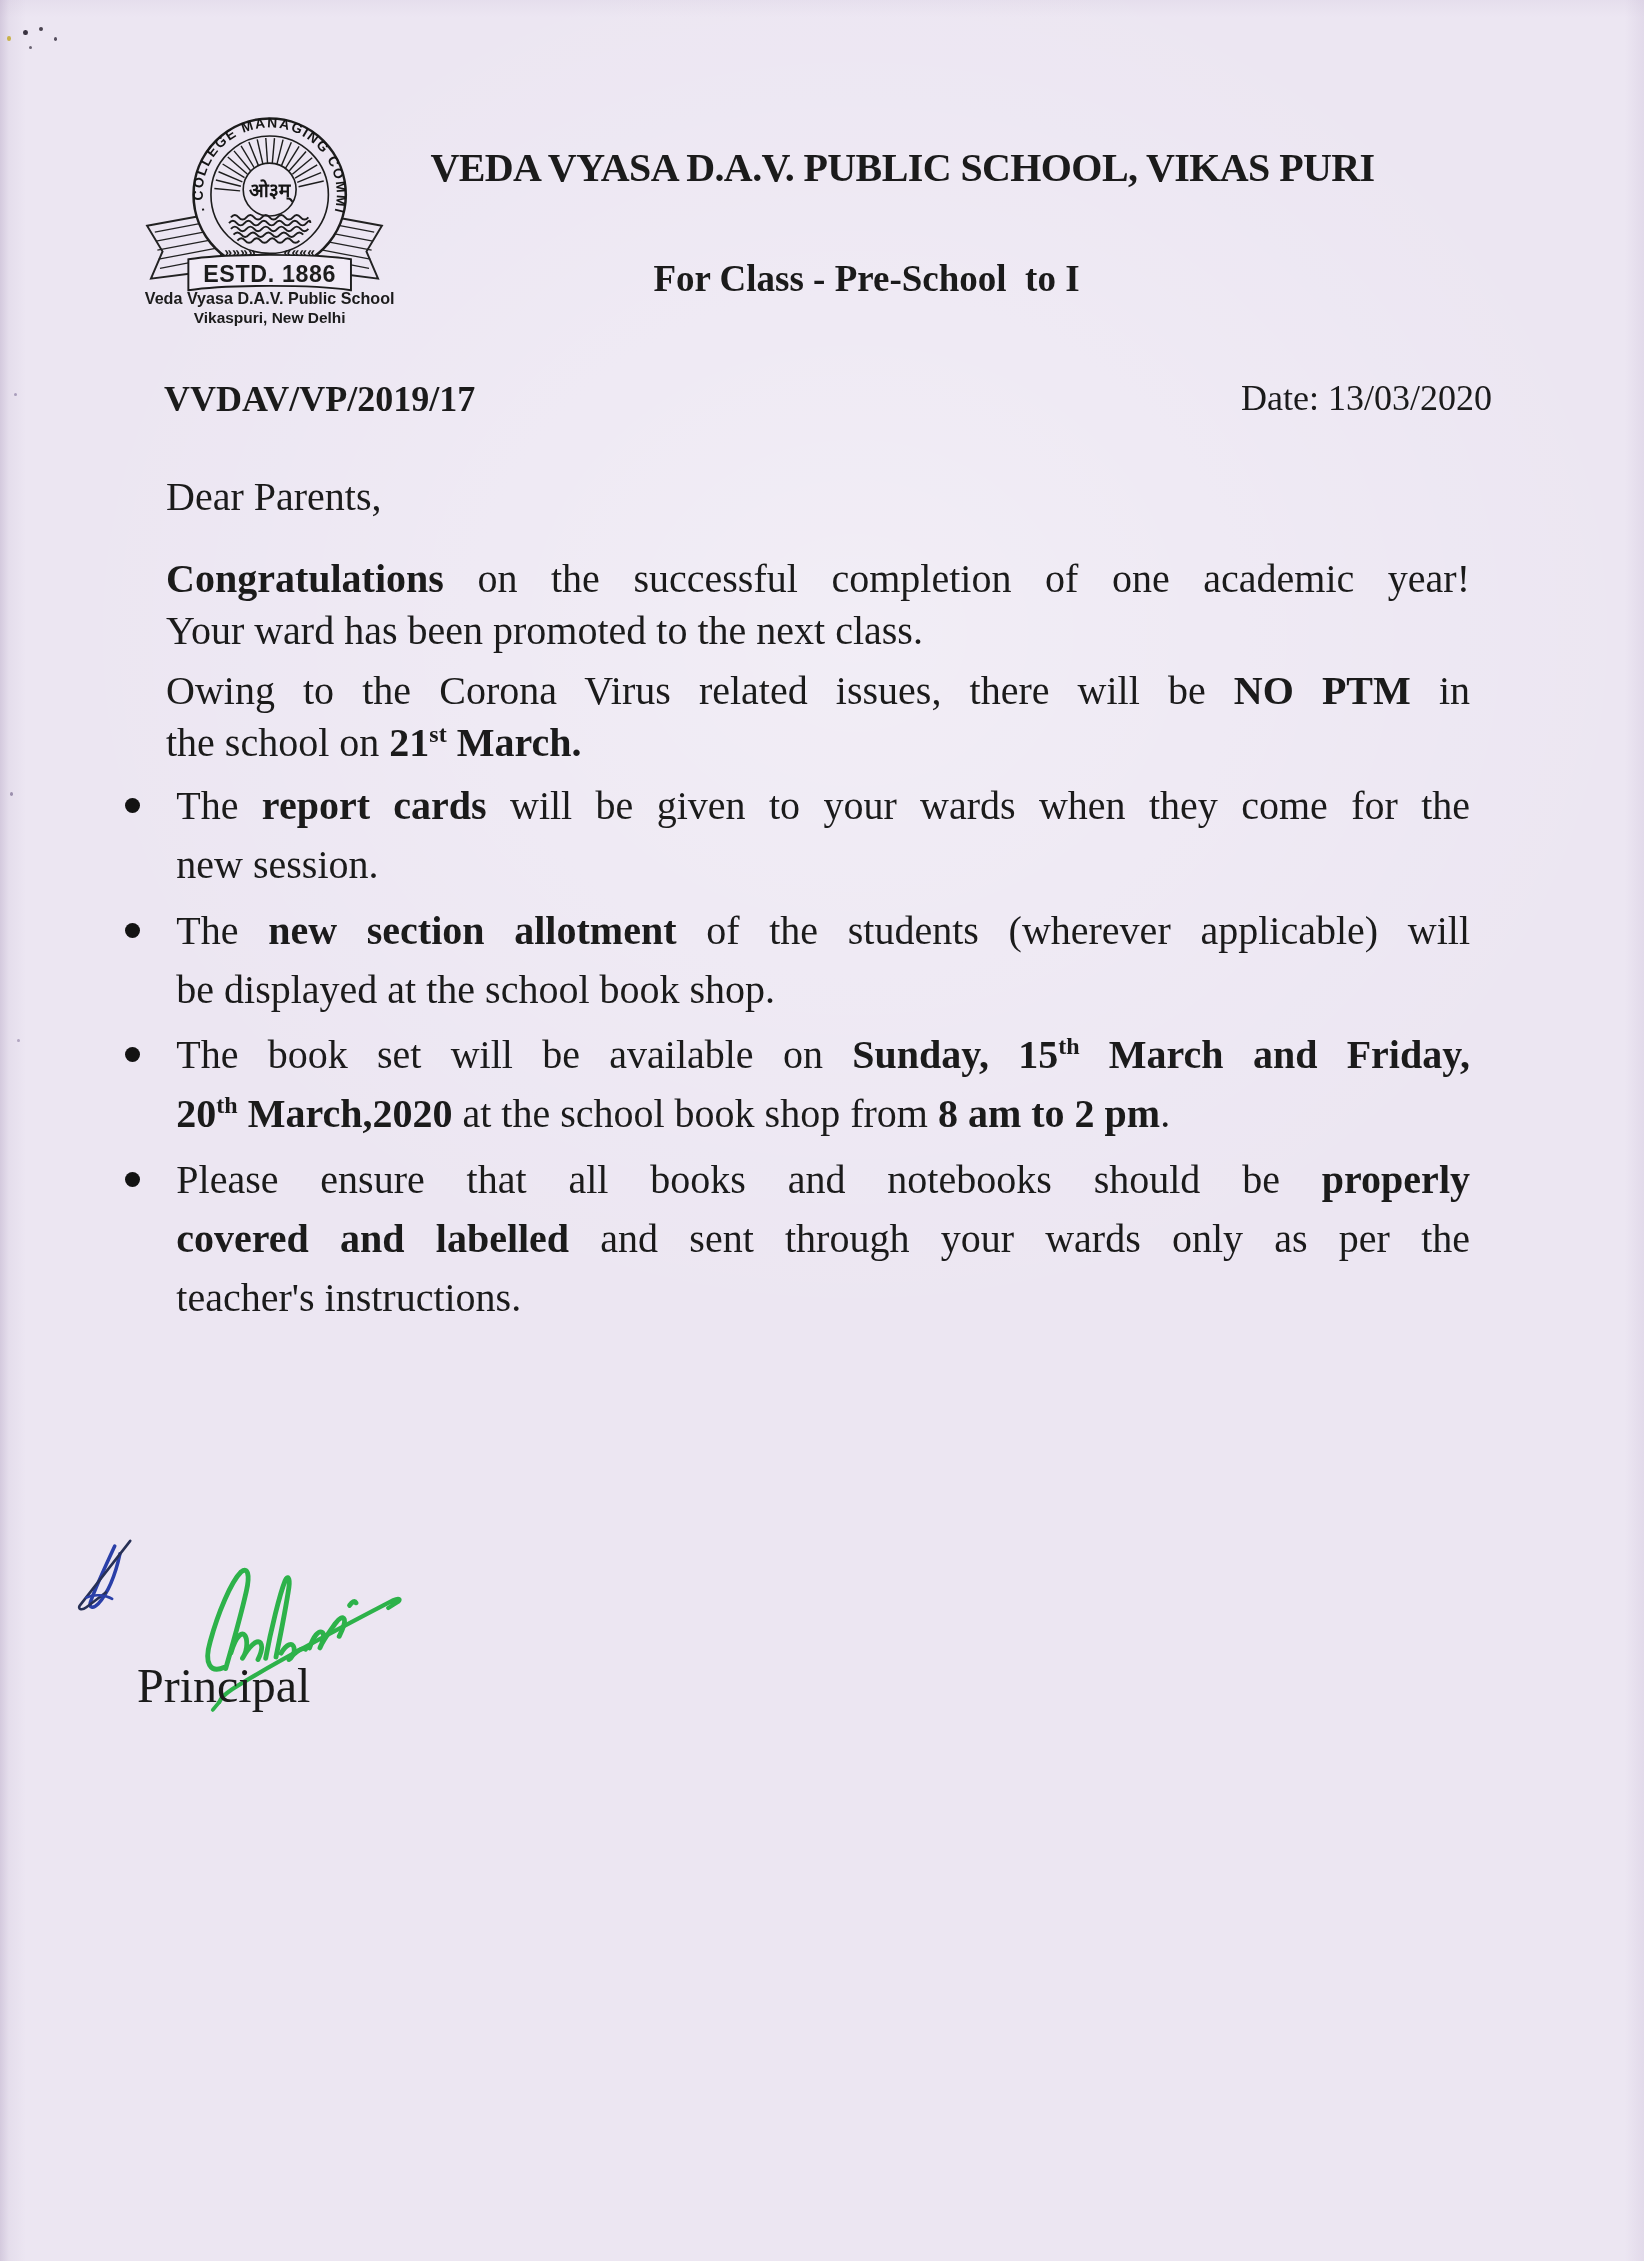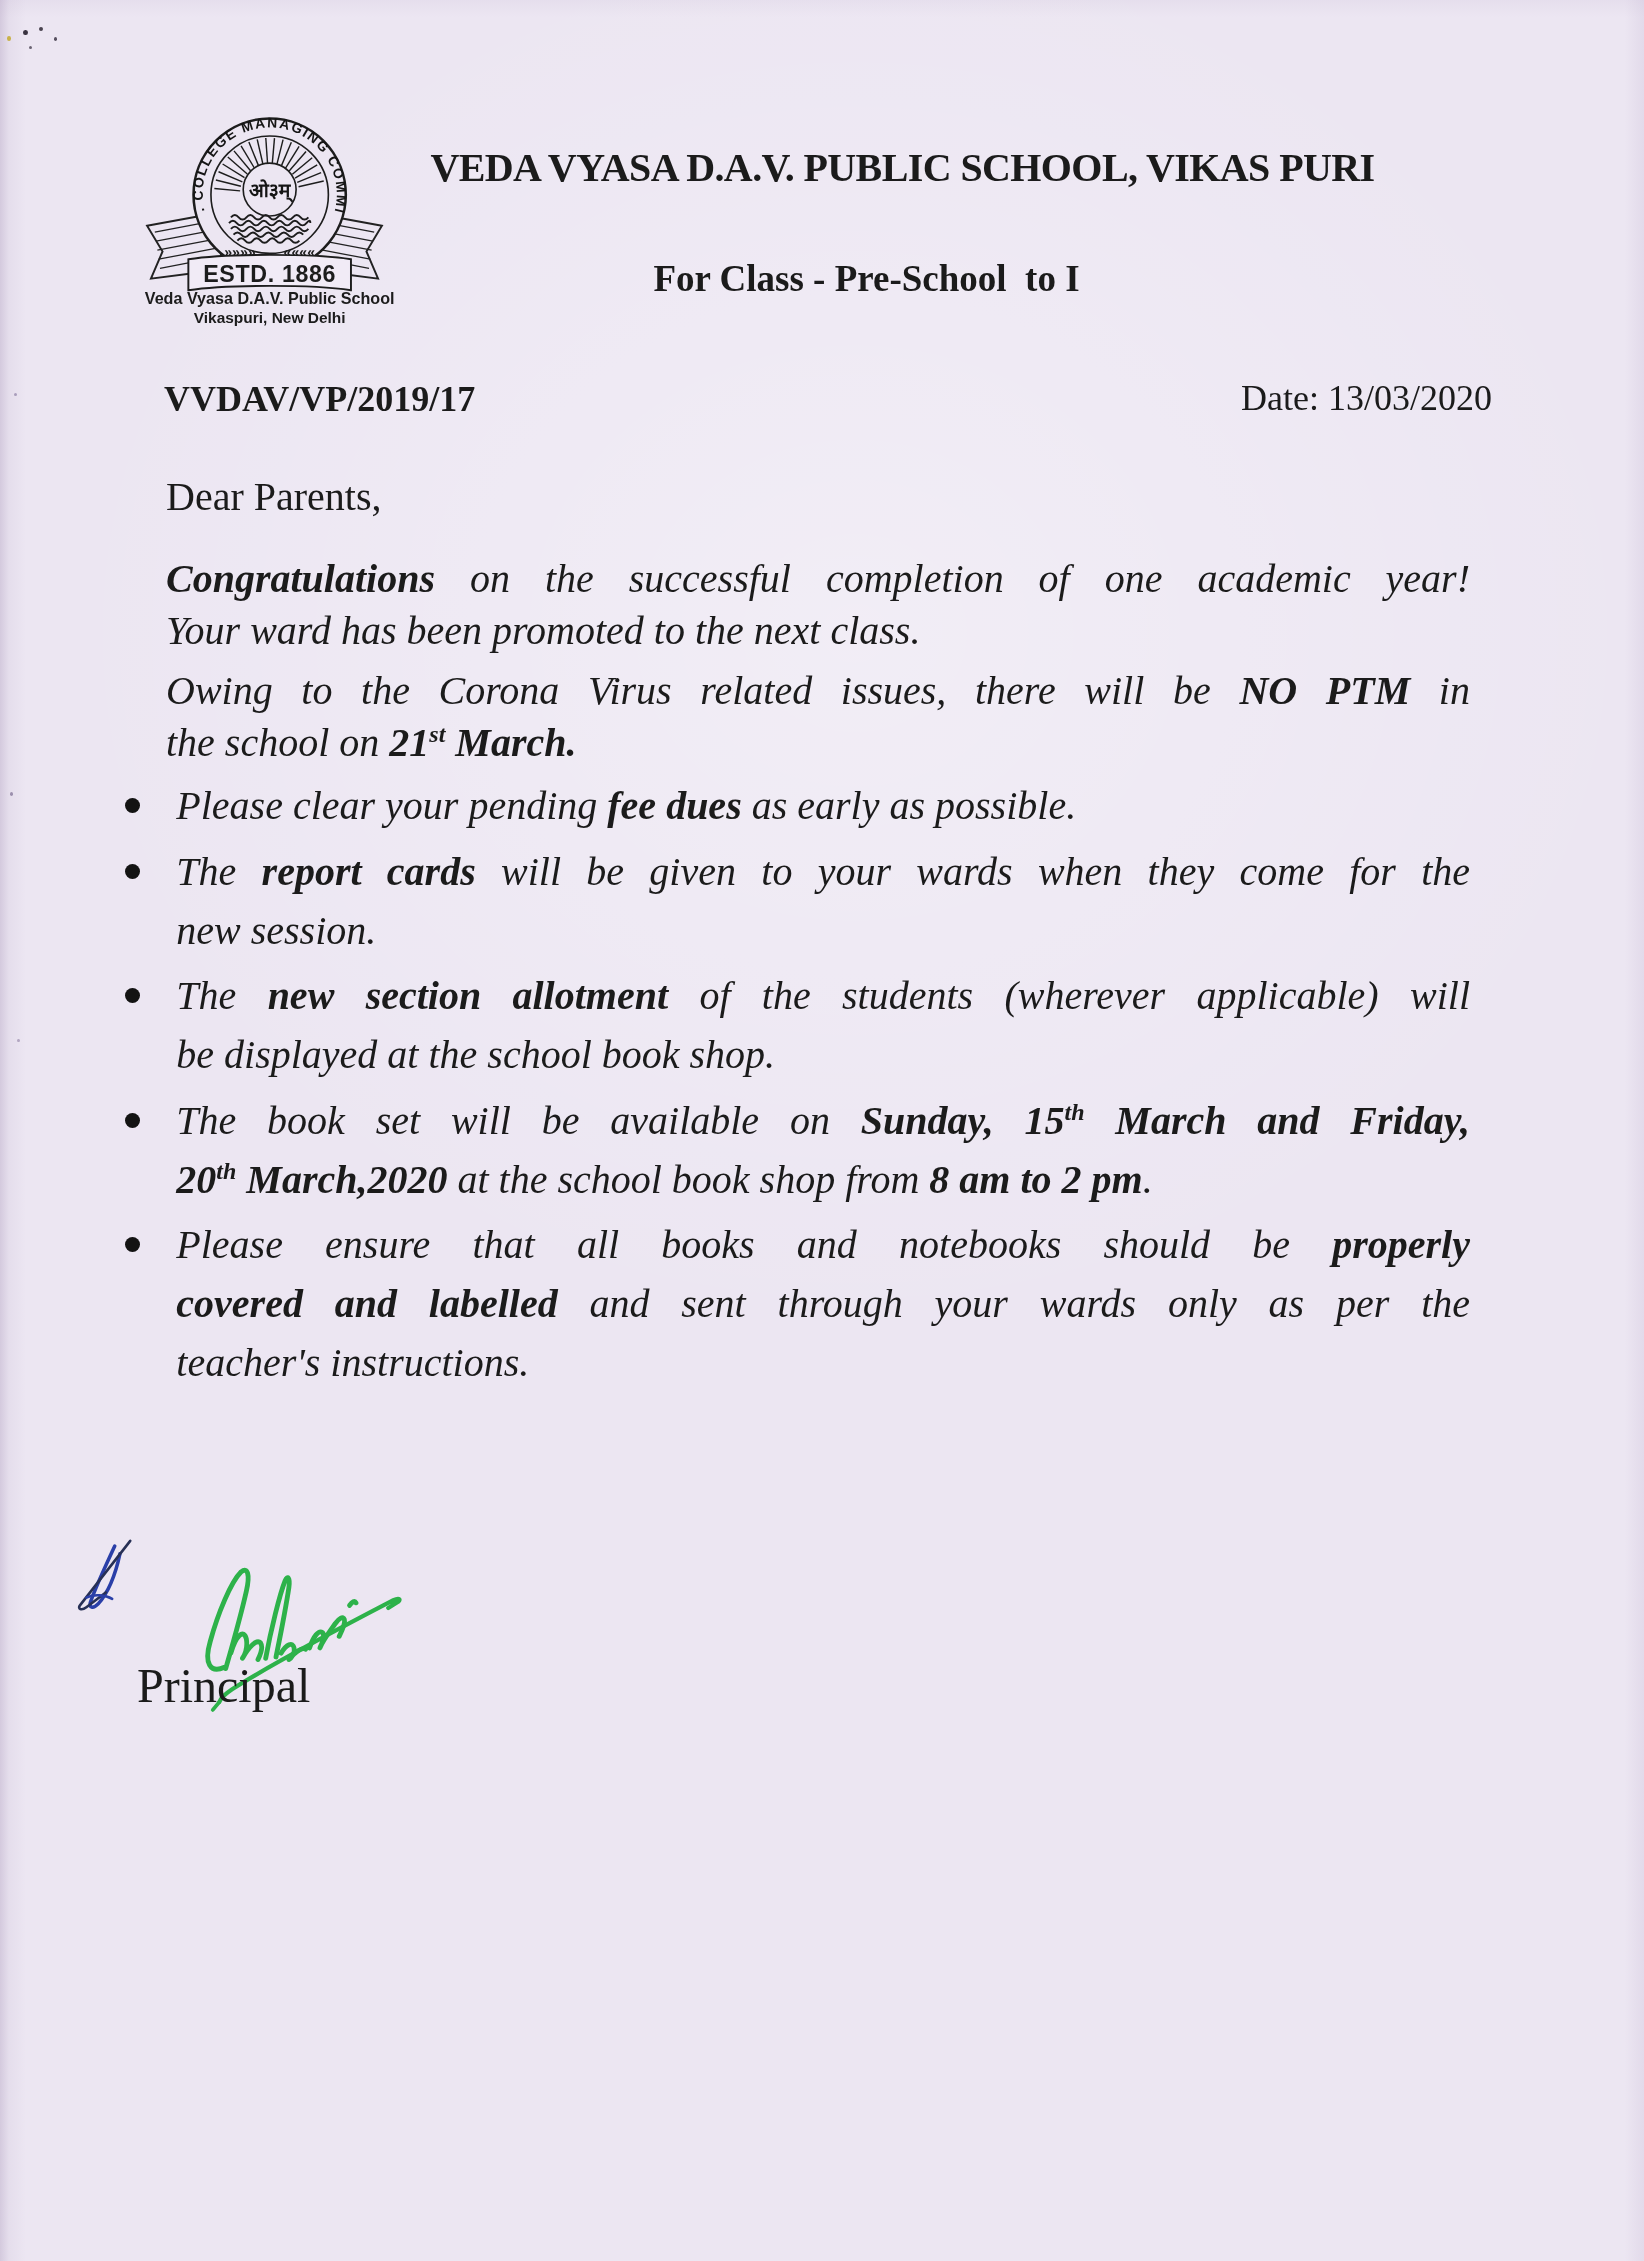--- a/index.html
+++ b/index.html
@@ -23,21 +23,21 @@
   }
   .class-line{
     left:309px;top:257px;width:1115px;text-align:center;
     font-size:37px;font-weight:bold;white-space:pre-wrap;
   }
   .ref-no{left:164px;top:378px;font-size:36px;font-weight:bold;}
   .date-line{left:1241px;top:377px;font-size:36px;font-weight:normal;}
   .salutation{left:166px;top:473px;font-size:40px;}
   
   .body-text{left:166px;top:553px;width:1304px;font-size:40px;}
-  .block{position:relative;font-style:italic;}
+  .block{position:relative;}
   .block .line{text-align:justify;text-align-last:justify;}
   .block .line.last{text-align-last:left;}
   .block.paragraph .line{line-height:52px;}
   .block.paragraph{margin:0 0 7.7px 0;}
   .block.bullet{margin:0 0 6.4px 0;padding-left:10.3px;}
   .block.bullet .line{line-height:59px;}
   .block.bullet .dot{
     position:absolute;left:-41px;top:22px;width:15px;height:15px;
     border-radius:50%;background:#131313;
   }
@@ -134,24 +134,20 @@
     <div class="block paragraph">
       <div class="line"><span class="b">Congratulations</span><span> on the successful completion of one academic year!</span></div>
       <div class="line last"><span>Your ward has been promoted to the next class.</span></div>
     </div>
     <div class="block paragraph">
       <div class="line"><span>Owing to the Corona Virus related issues, there will be </span><span class="b">NO PTM</span><span> in</span></div>
       <div class="line last"><span>the school on </span><span class="b">21</span><sup class="b">st</sup><span class="b"> March.</span></div>
     </div>
     <div class="block bullet">
       <span class="dot"></span>
-      <div class="line last"><span>Please clear your pending </span><span class="b">fee dues</span><span> as early as possible.</span></div>
-    </div>
-    <div class="block bullet">
-      <span class="dot"></span>
       <div class="line"><span>The </span><span class="b">report cards</span><span> will be given to your wards when they come for the</span></div>
       <div class="line last"><span>new session.</span></div>
     </div>
     <div class="block bullet">
       <span class="dot"></span>
       <div class="line"><span>The </span><span class="b">new section allotment</span><span> of the students (wherever applicable) will</span></div>
       <div class="line last"><span>be displayed at the school book shop.</span></div>
     </div>
     <div class="block bullet">
       <span class="dot"></span>

